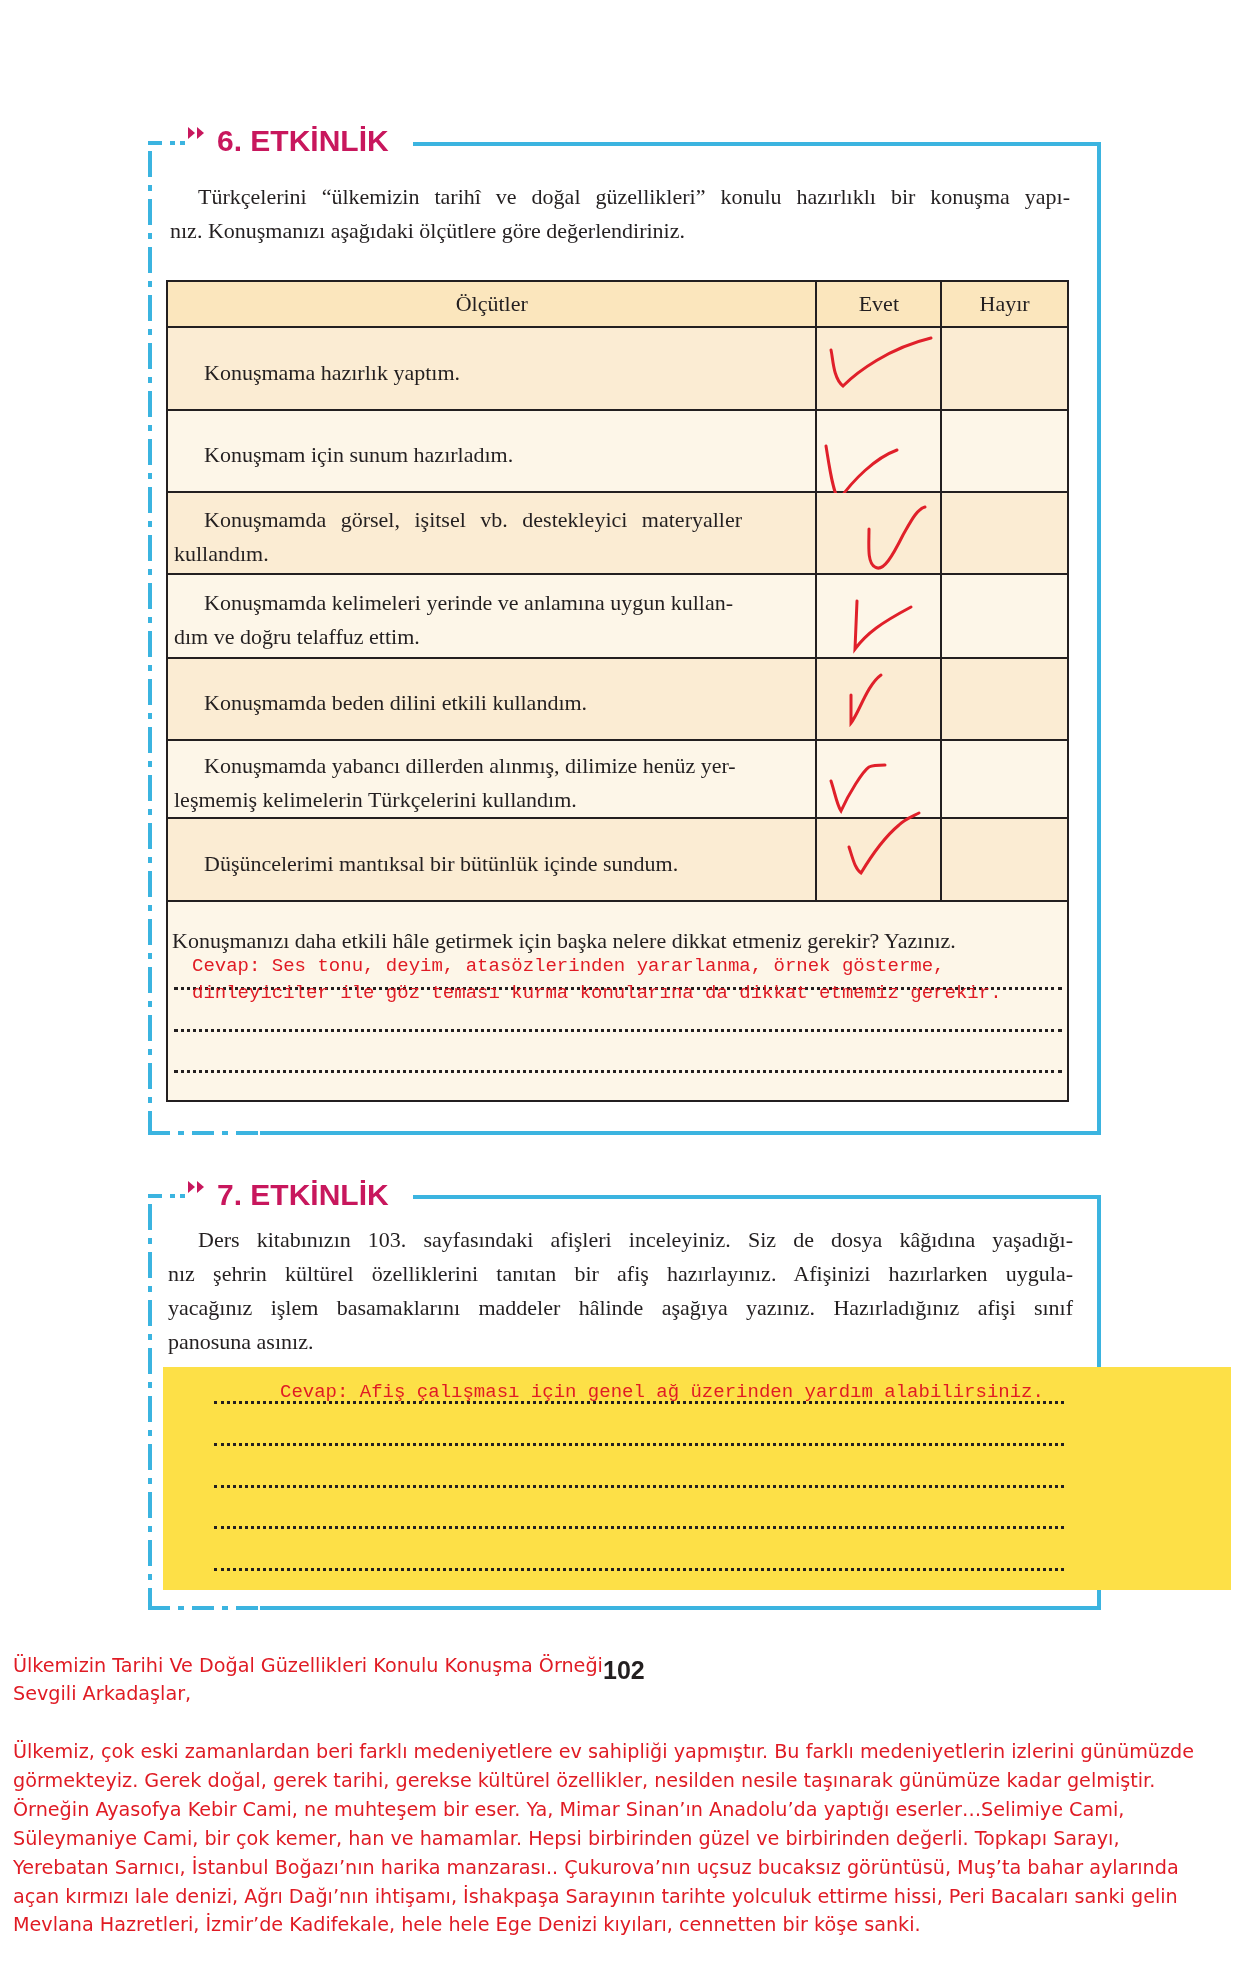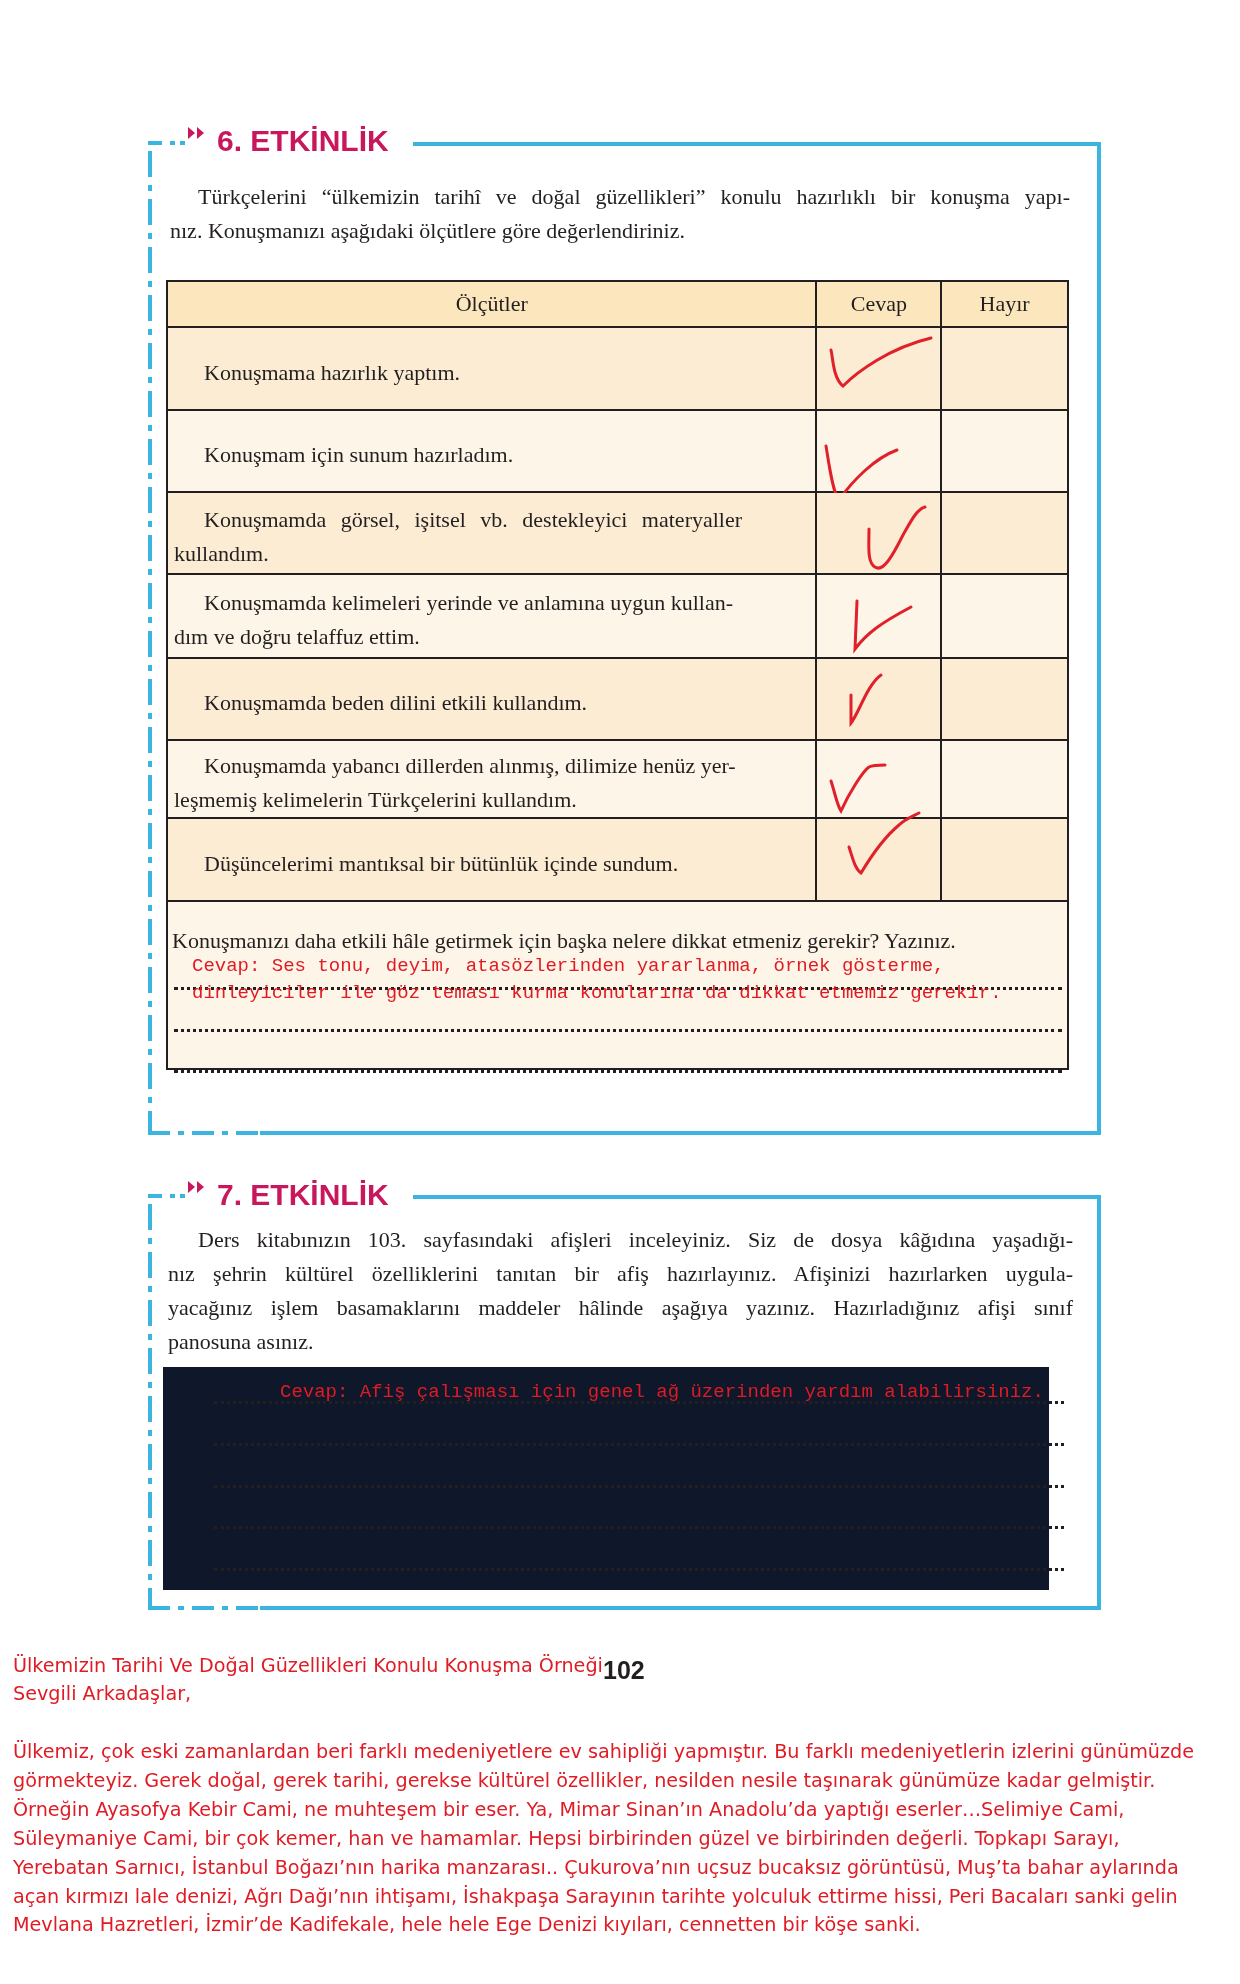--- a/index.html
+++ b/index.html
@@ -24,24 +24,24 @@
   table.crit { position: absolute; left: 166px; top: 280px; width: 903px; border-collapse: collapse;
                font-size: 22px; }
   table.crit td, table.crit th { border: 2px solid #231f20; padding: 0; }
   table.crit th { background: #fbe6bd; font-weight: normal; height: 44px; }
   table.crit td.c-text { padding: 8px 6px 0 6px; line-height: 34px; text-align: justify; vertical-align: middle; }
   table.crit td.c-text span.ind { display: inline-block; width: 30px; }
   tr.r-dark td { background: #fbecd3; }
   tr.r-light td { background: #fdf6e8; }
   td.c-mark { position: relative; }
   td.c-mark svg { position: absolute; overflow: visible; }
-  .answer-area { background: #fdf6e8; position: relative; height: 166px; }
+  .answer-area { background: #fdf6e8; position: relative; height: 198px; }
   .dots { position: absolute; height: 0; border-bottom: 3px dotted #231f20; }
   .red { color: #e01b24; font-family: Liberation Mono, monospace; }
-  .panel7 { position: absolute; left: 163px; top: 1367px; width: 886px; height: 223px; background: #0f172a; }
+  .panel7 { position: absolute; left: 163px; top: 1367px; width: 1068px; height: 223px; background: #fde047; }
   .page-no { position: absolute; left: 603px; top: 1656px; font-family: "Liberation Sans", sans-serif; font-weight: bold;
              font-size: 25px; color: #231f20; }
   .example { position: absolute; left: 13px; font-family: "DejaVu Sans", "Liberation Sans", sans-serif;
              color: #e01b24; font-size: 19.2px; line-height: 28.9px; }
 </style>
 </head>
 <body>
 
 <div>
 
@@ -69,21 +69,21 @@
 
   <table class="crit">
     <colgroup>
         <col style="width:651px">
         <col style="width:125px">
         <col style="width:127px">
       </colgroup>
     <tbody>
         <tr>
       <th>Ölçütler</th>
-      <th>Cevap</th>
+      <th>Evet</th>
       <th>Hayır</th>
     </tr>
 
     <tr class="r-dark" style="height:83px">
       <td class="c-text"><span class="ind"></span><span>Konuşmama hazırlık yaptım.</span></td>
       <td class="c-mark">
         <svg style="left:12px;top:10px" width="110" height="60">
               <path d="M2 12 C4 20,4 40,14 48 C28 34,60 10,102 0" stroke="#e0202a" stroke-width="3" fill="none" stroke-linecap="round"></path>
             </svg>
       </td>

